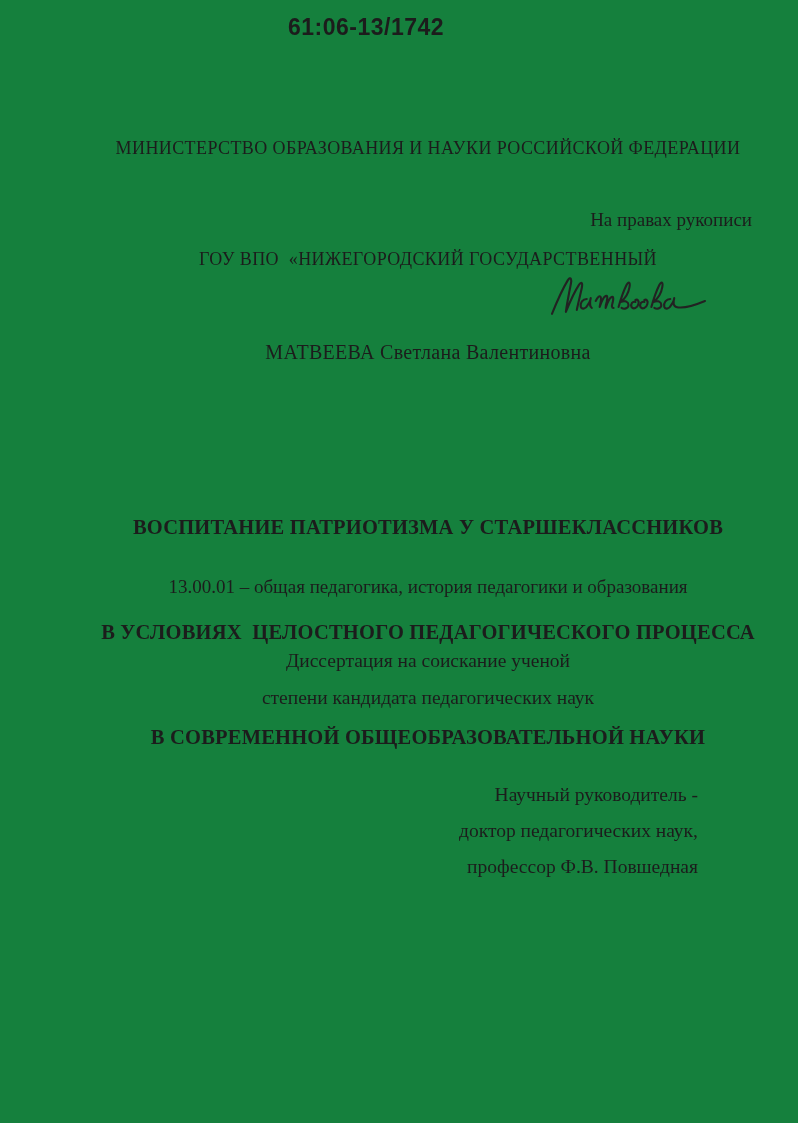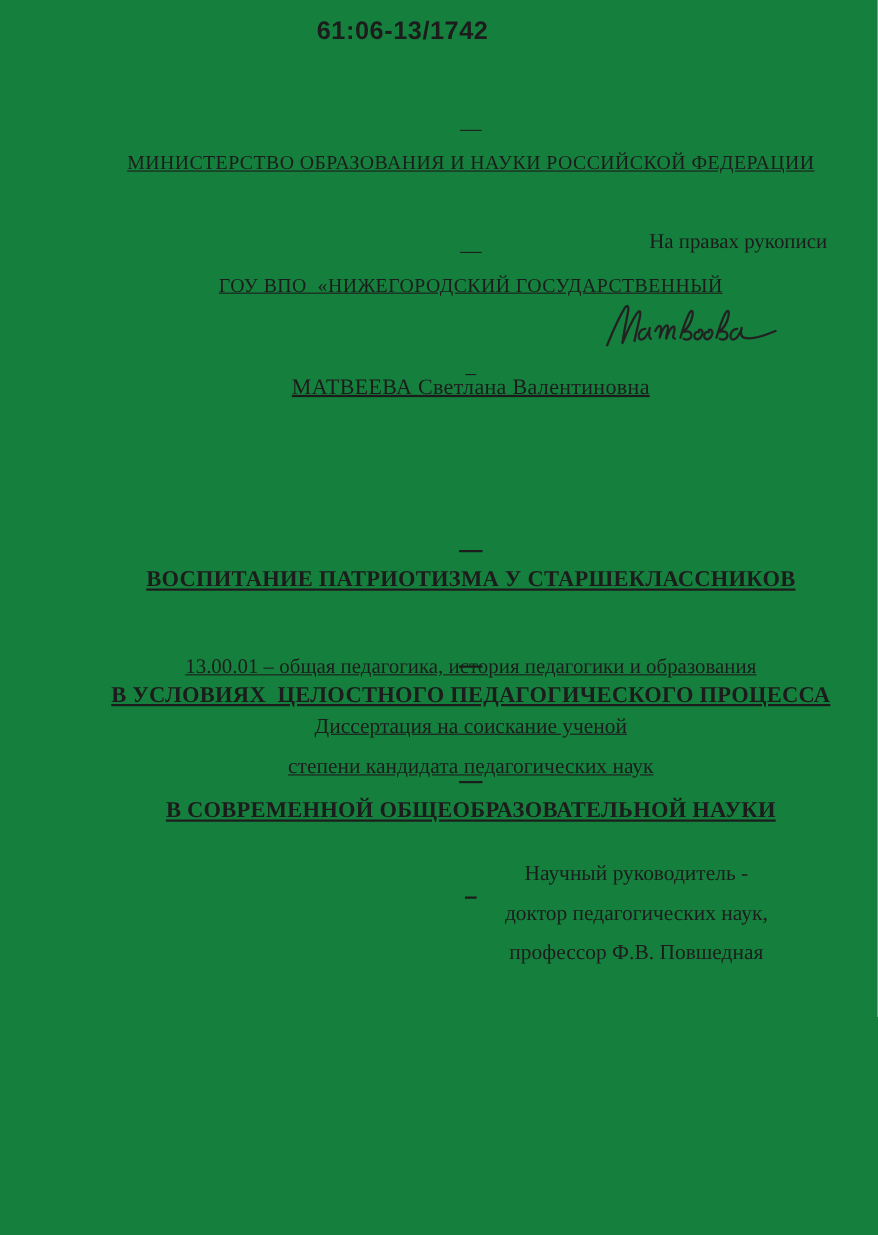--- a/index.html
+++ b/index.html
@@ -10,21 +10,20 @@
     background: #15803d;
     font-family: "Liberation Serif", serif;
     color: #1c1c1c;
     overflow: hidden;
   }
   .abs { position: absolute; }
   .centered {
     left: 58px;
     width: 740px;
     text-align: center;
-    text-decoration: underline;
   }
   .catalog {
     top: 14px;
     left: 0;
     width: 732px;
     text-align: center;
     font-family: "Liberation Sans", sans-serif;
     font-weight: bold;
     font-size: 23px;
     letter-spacing: 0.5px;
@@ -57,31 +56,30 @@
     top: 440px;
     font-weight: bold;
     font-size: 20.5px;
     line-height: 35px;
     letter-spacing: 0.2px;
     white-space: pre-wrap;
   }
   .specialty {
     top: 576px;
     font-size: 19px;
-    margin-top: 20px;
   }
   .degree {
     top: 642px;
     font-size: 19.5px;
     line-height: 37px;
   }
   .supervisor {
     top: 777px;
     left: 459px;
-    text-align: center;
+    text-align: right;
     font-size: 19.5px;
     line-height: 36px;
   }
   .city-year {
     top: 986px;
     font-size: 20px;
   }
   .sig-svg { width: 100%; height: 100%; display: block; }
 </style>
 </head>

